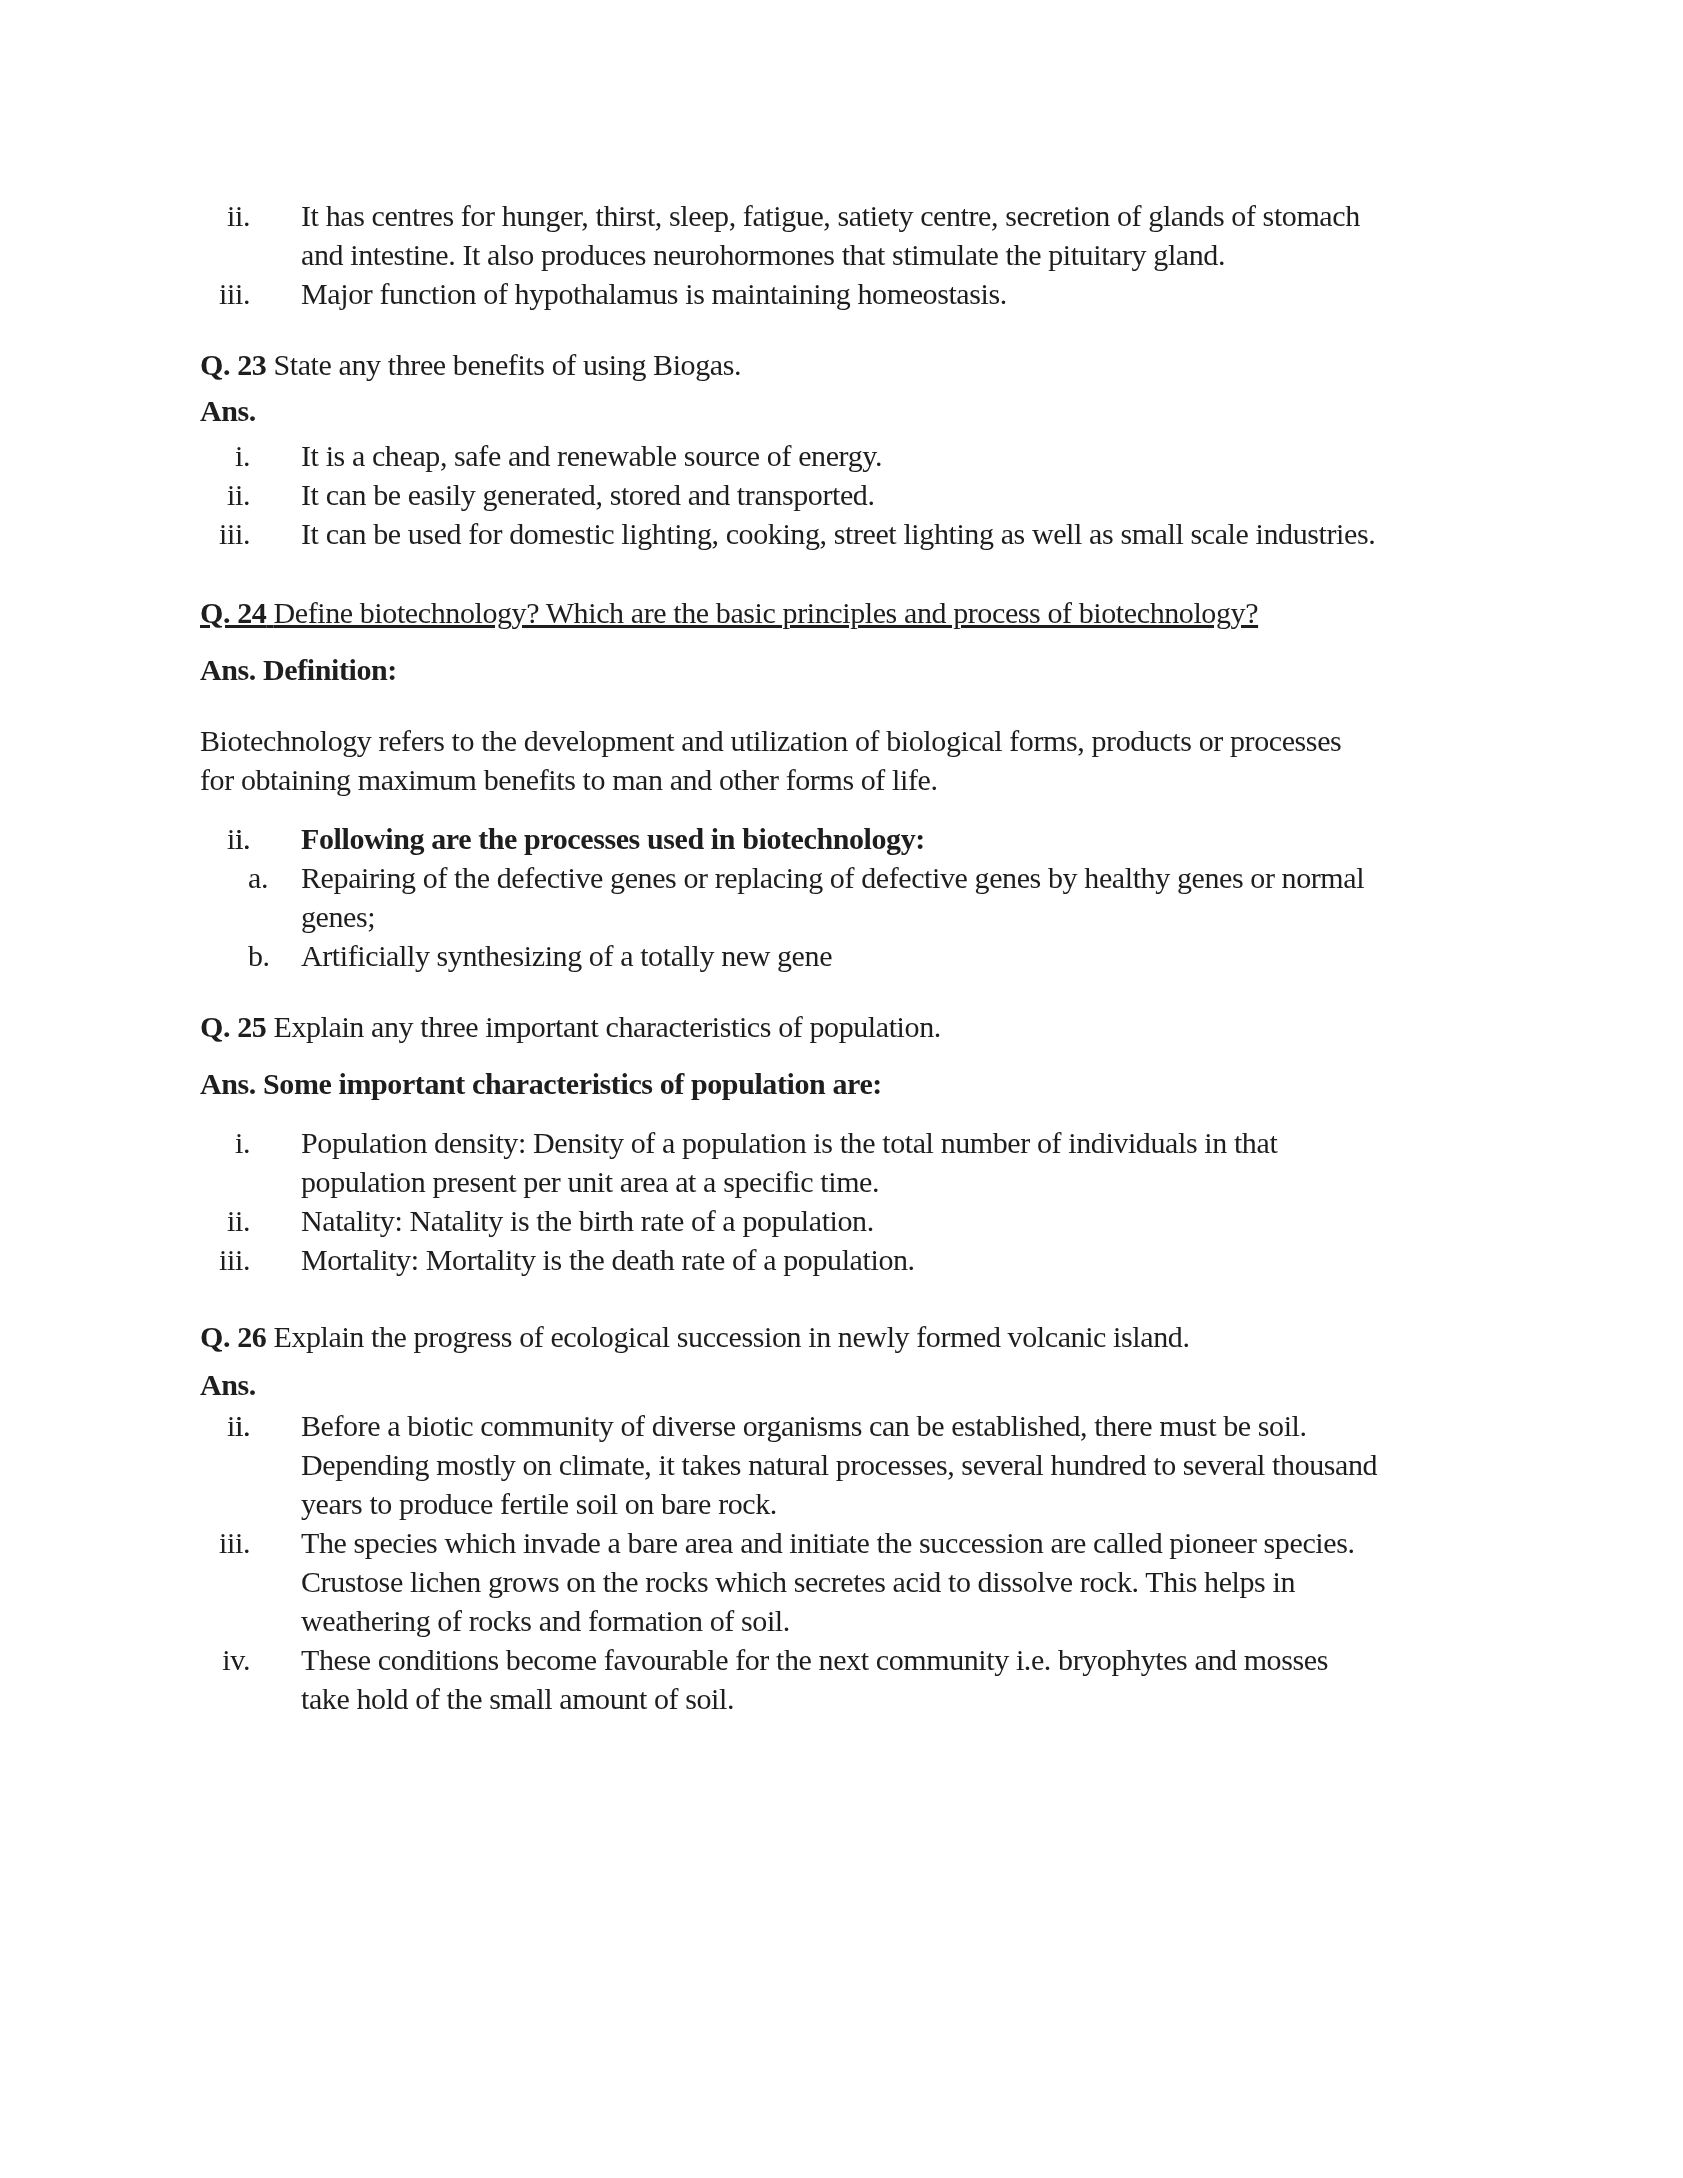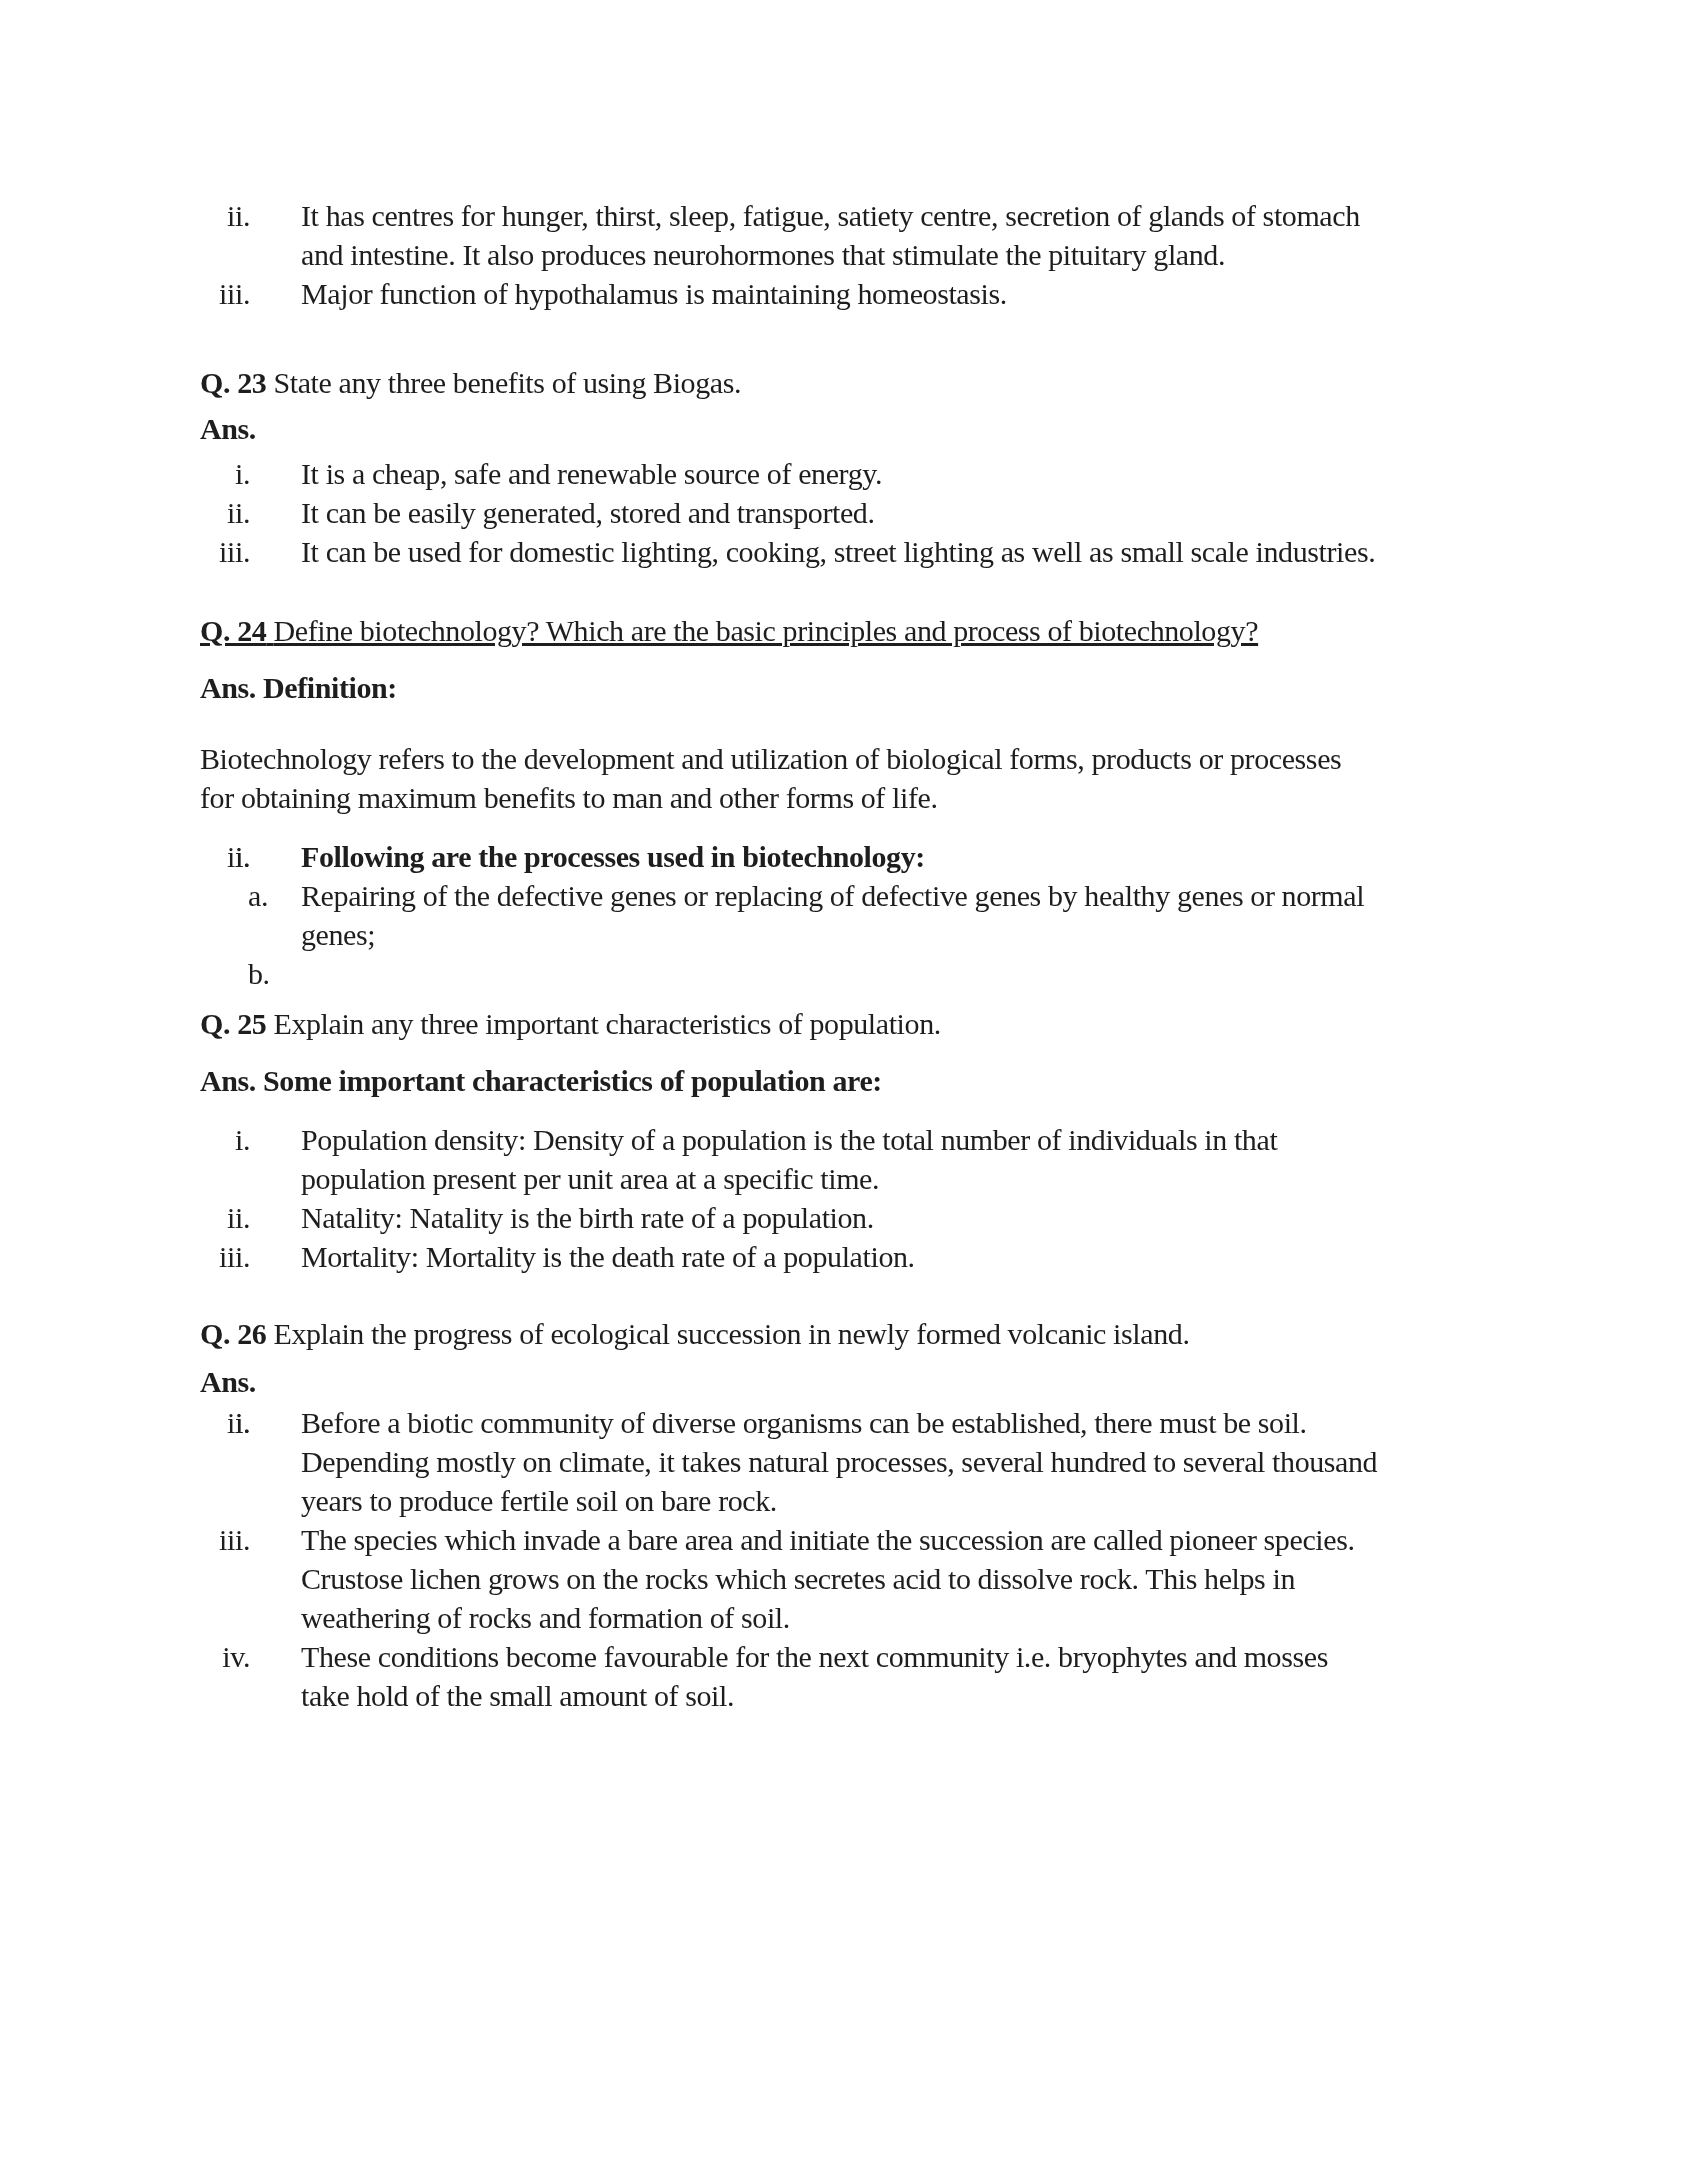--- a/index.html
+++ b/index.html
@@ -19,21 +19,21 @@
     width: 1580px;
     height: 2178px;
     overflow: hidden;
     box-sizing: border-box;
     padding: 196px 198px 0 200px;
   }
   p { margin: 0; }
   .b { font-weight: 700; }
 
   
-  .q-head        { margin-top: 50px; margin-bottom: 7px; }
+  .q-head        { margin-top: 32px; margin-bottom: 7px; }
   .q-head.roomy  { margin-bottom: 18px; }
   .q24-head      { margin-top: 40px; margin-bottom: 18px; text-decoration: underline; }
   .q26-head      { margin-top: 38px; margin-bottom: 9px; }
 
   .ans          { margin-bottom: 6px; }
   .ans.mb20     { margin-bottom: 20px; }
   .ans.mb22     { margin-bottom: 32px; }
   .ans.mb2      { margin-bottom: 2px; }
 
   .para { margin-bottom: 20px; }
@@ -109,20 +109,21 @@
       <span class="b">Following are the processes used in biotechnology:</span>
     </li>
   </ol>
   <ol class="sublist">
     <li>
       <span class="marker">a.</span>
       <span>Repairing of the defective genes or replacing of defective genes by healthy genes or normal genes;</span>
     </li>
     <li>
       <span class="marker">b.</span>
+      <span>Artificially synthesizing of a totally new gene</span>
     </li>
   </ol>
 
   <p class="q-head roomy">
     <span class="b">Q. 25</span>
     <span>Explain any three important characteristics of population.</span>
   </p>
   <p class="ans mb20">
     <span class="b">Ans. Some important characteristics of population are:</span>
   </p>

